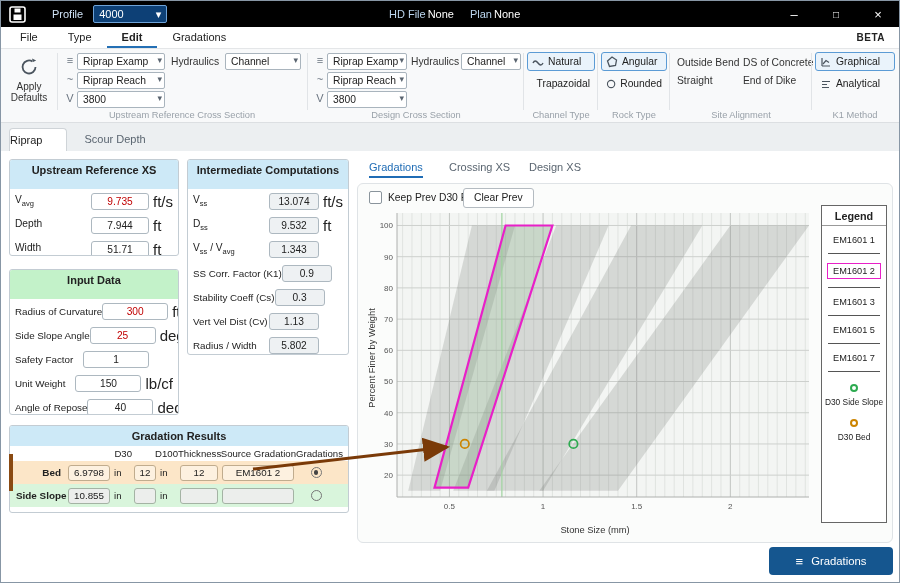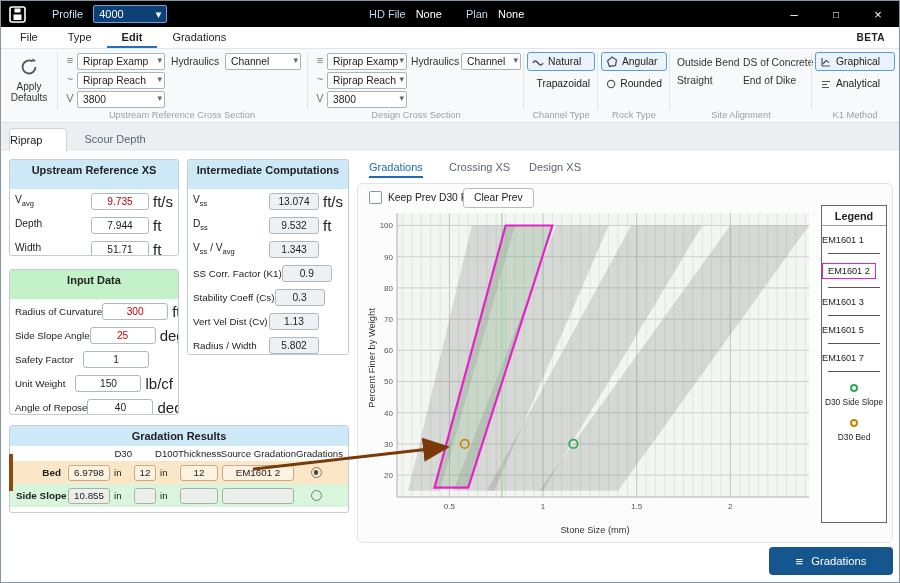--- a/index.html
+++ b/index.html
@@ -5,21 +5,21 @@
 * { margin:0; padding:0; box-sizing:border-box; }
 html,body { background:#d7dbe0; }
 body { font-family:"Liberation Sans", sans-serif; }
 .app { position:relative; width:900px; height:583px; background:#ffffff; border:1px solid #8796a5; overflow:hidden; font-size:11px; color:#222; }
 
 
 .tb { position:absolute; left:0; top:0; width:100%; height:26px; background:#000000; display:flex; align-items:center; color:#fff; }
 .tb .appico { margin-left:8px; width:17px; height:17px; }
 .tb .plabel { margin-left:26px; color:#cfe2f6; font-size:11px; }
 .tb .psel { margin-left:10px; width:74px; height:18px; background:#0d4076; border:1px solid #6ea3d8; border-radius:2px; display:flex; align-items:center; justify-content:space-between; padding:0 5px; font-size:11px; color:#fff; cursor:default; }
-.tb .midgrp { position:absolute; left:368px; display:flex; gap:10px; align-items:flex-start; }
+.tb .midgrp { position:absolute; left:388px; display:flex; gap:2px; align-items:flex-start; }
 .tb .mlabel { color:#bcd6ef; } .tb .mval { color:#fff; }
 .tb .winbtns { margin-left:auto; display:flex; height:26px; }
 .tb .winbtns span { width:42px; height:26px; display:flex; align-items:center; justify-content:center; font-size:13px; }
 
 
 .mb { position:absolute; left:0; top:26px; width:100%; height:22px; background:#fff; border-bottom:1px solid #e4e6e8; display:flex; align-items:stretch; padding-left:4px; }
 .mb .mi { padding:0 15px; line-height:21px; font-size:11px; color:#222; }
 .mb .mi.act { font-weight:bold; border-bottom:2px solid #2470b5; }
 .mb .beta { margin-left:auto; padding-right:14px; line-height:22px; font-weight:bold; font-size:10px; letter-spacing:0.5px; }
 
@@ -81,21 +81,21 @@
 .cb .box { width:13px; height:13px; border:1px solid #8a949c; border-radius:2px; background:#fff; }
 .cb .cblbl { margin-left:6px; font-size:10.3px; }
 .clearbtn { position:absolute; left:462px; top:187px; height:20px; padding:0 10px; border:1px solid #b4bbc1; border-radius:3px; background:#fff; font-size:10.3px; line-height:18px; }
 #plot-host { position:absolute; left:374px; top:206px; width:440px; height:312px; }
 .xlab { position:absolute; left:374px; top:524px; width:440px; text-align:center; font-size:9.3px; color:#333; }
 .ylab { position:absolute; left:296px; top:352px; width:150px; text-align:center; transform:rotate(-90deg); font-size:9.3px; color:#333; }
 
 
 .legend { position:absolute; left:820px; top:204px; width:66px; height:318px; background:#fff; border:1px solid #666; z-index:3; }
 .lg-title { height:20px; line-height:20px; text-align:center; font-weight:bold; font-size:10.8px; border-bottom:1px solid #999; }
-.litem { padding-top:9px; text-align:left; font-size:9.2px; }
+.litem { padding-top:9px; text-align:center; font-size:9.2px; }
 .litem .ltxt { display:inline-block; }
 .litem.sel .ltxt { border:1.3px solid #e820c8; padding:2px 5px; }
 .lline { height:1px; background:#555; margin:8px 6px 0; }
 .lmark { margin-top:10px; text-align:center; }
 .ring { display:inline-block; width:8px; height:8px; border-radius:50%; }
 .ring.green { border:2px solid #2daa50; }
 .ring.orange { border:2px solid #cc8400; }
 .lmlbl { font-size:8.4px; white-space:nowrap; margin-top:3px; text-align:center; }
 
 

